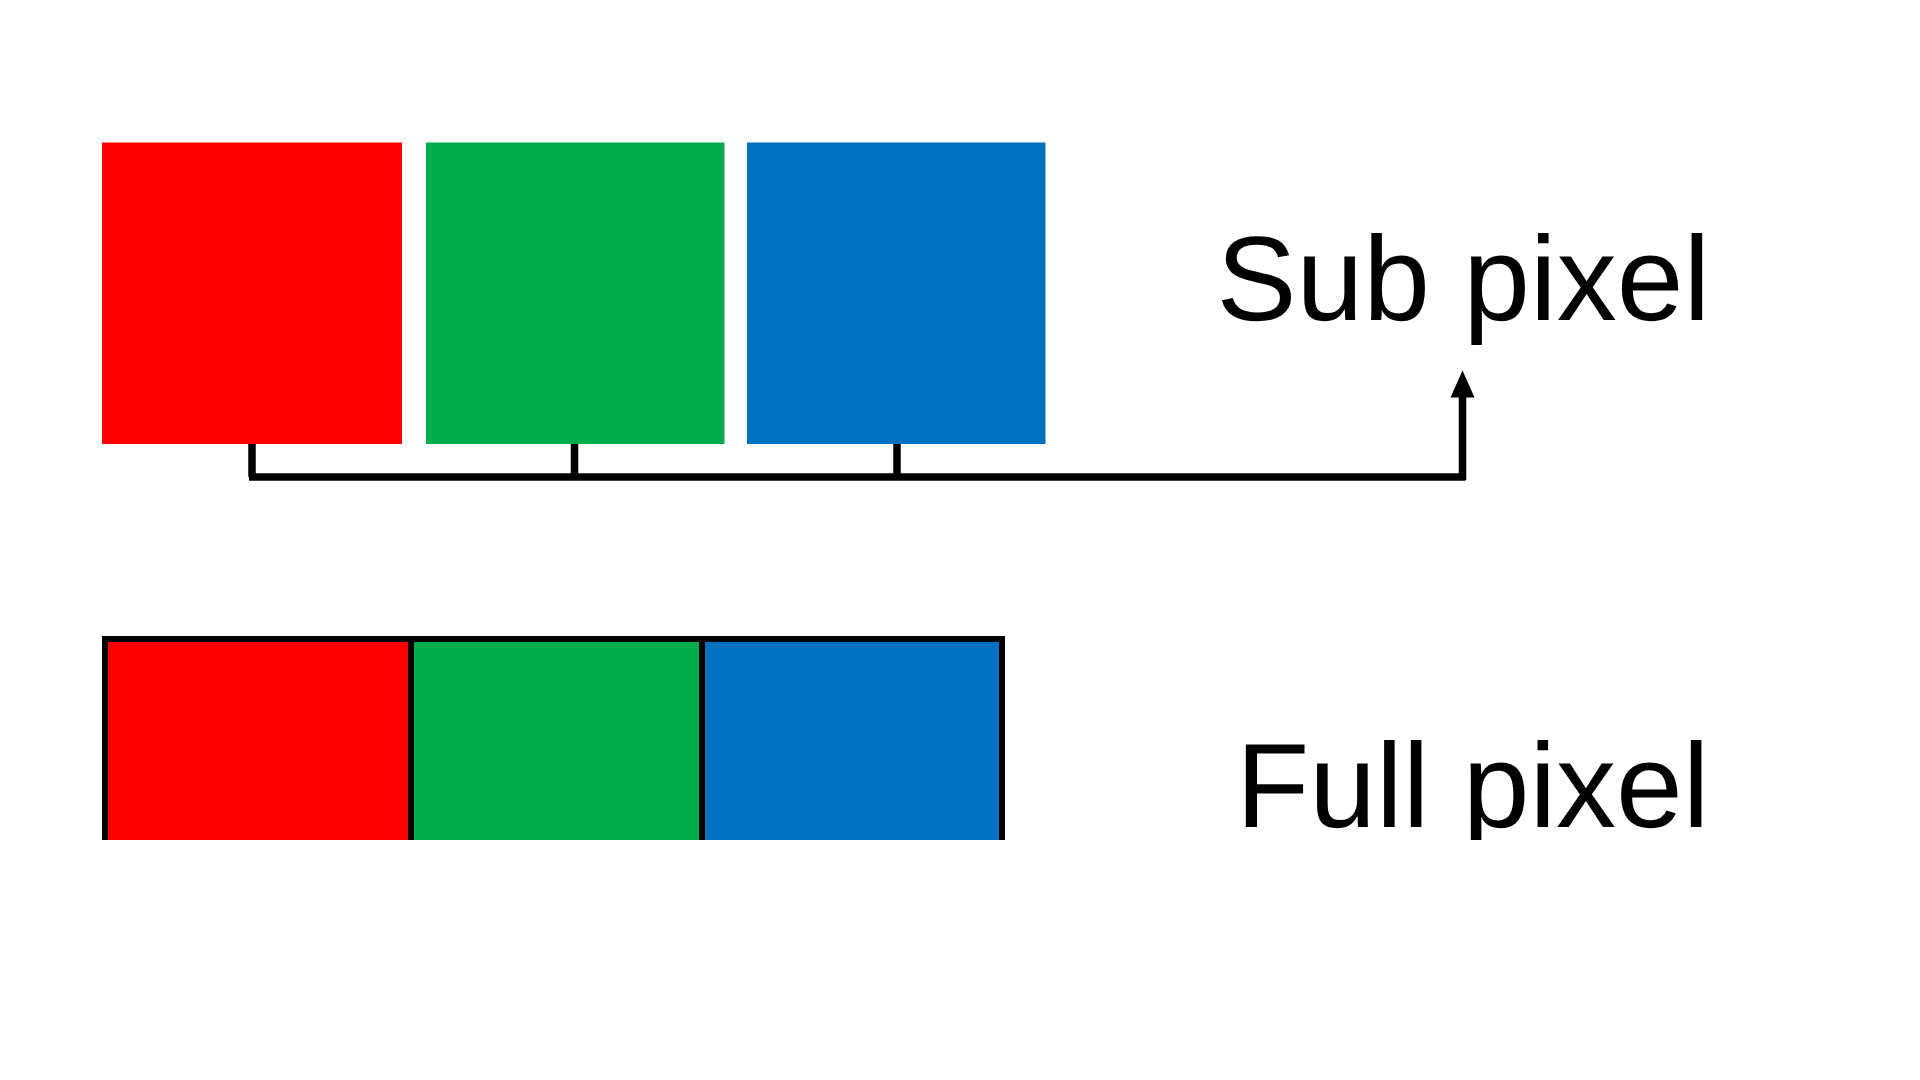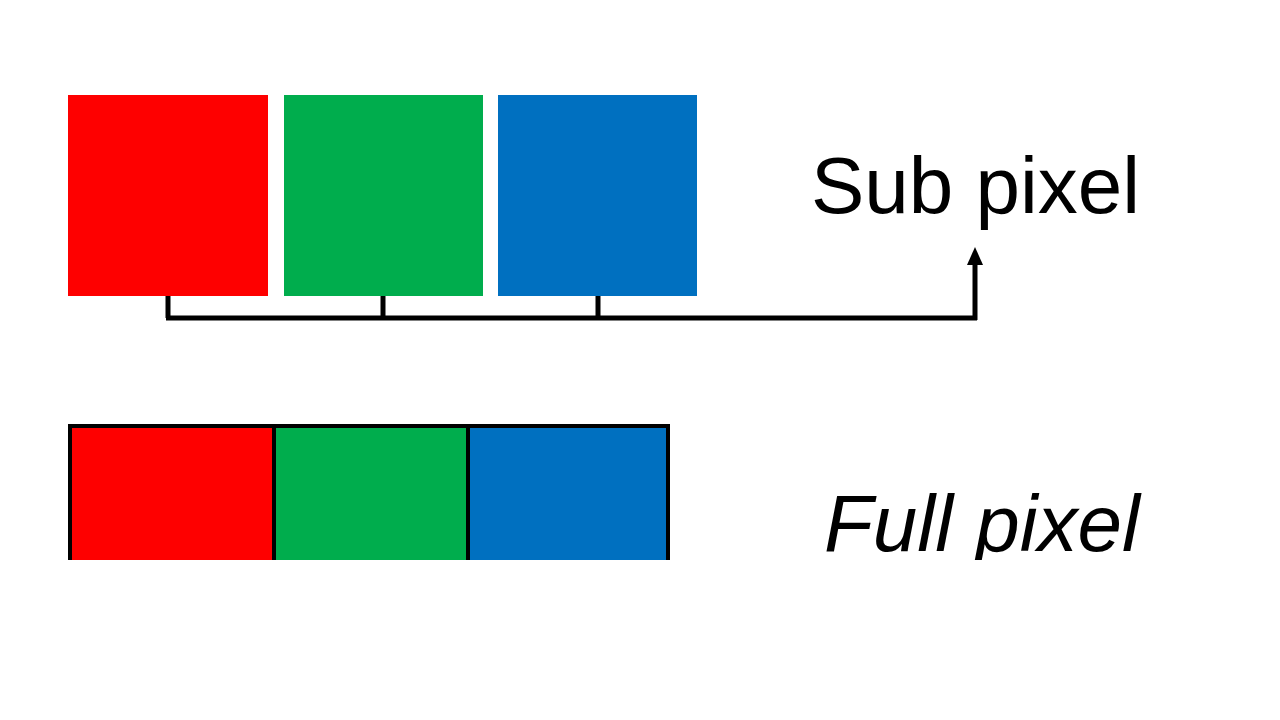--- a/index.html
+++ b/index.html
@@ -63,21 +63,21 @@
   .diagram-label {
     position: absolute;
     color: #000000;
     font-family: "Liberation Sans", sans-serif;
     font-size: 80px;
     font-weight: 400;
     line-height: 1;
     white-space: nowrap;
   }
   #label-sub-pixel  { left: 811px; top: 146px; }
-  #label-full-pixel { left: 824px; top: 484px; font-style: italic; }
+  #label-full-pixel { left: 824px; top: 484px; }
 </style>
 </head>
 <body>
 
 <div id="canvas" style="background-color: rgb(255, 255, 255);">
 
   <div class="swatch sub-swatch" id="sub-swatch-red" style="background-color: rgb(254, 0, 0);"></div>
 
   <div class="swatch sub-swatch" id="sub-swatch-green" style="background-color: rgb(0, 173, 77);"></div>
 

